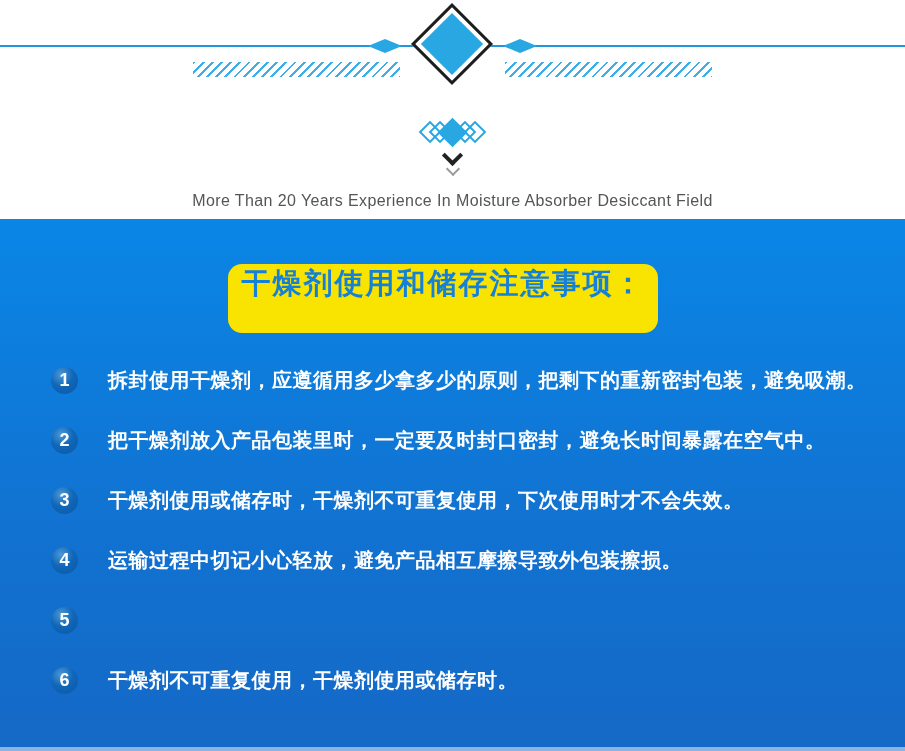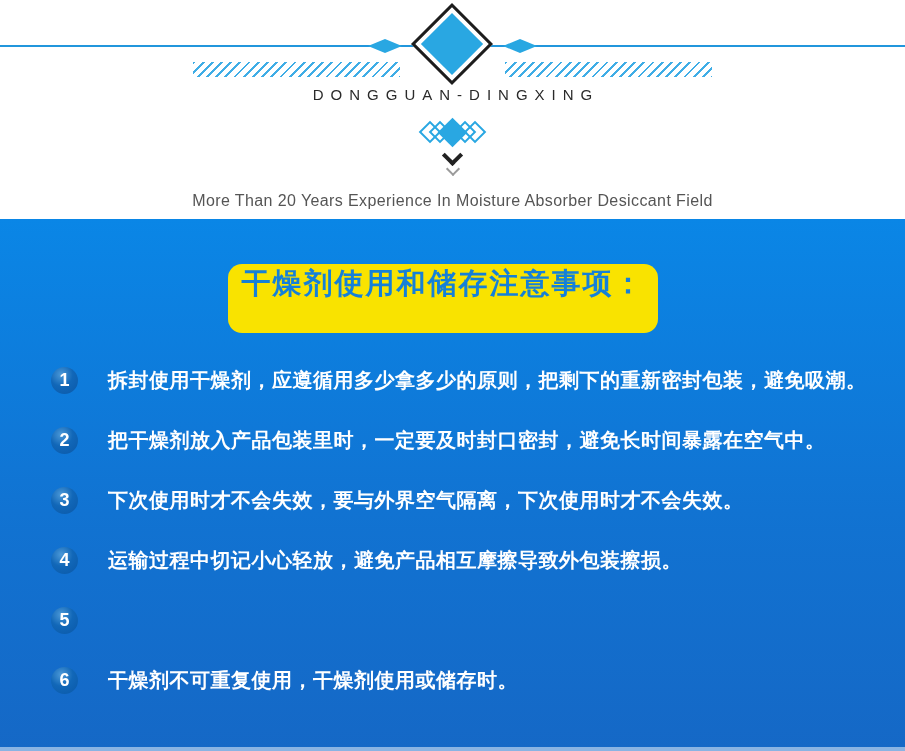--- a/index.html
+++ b/index.html
@@ -88,21 +88,20 @@
     <div class="side-diamond left"></div>
     <div class="side-diamond right"></div>
 
     <div class="big-diamond">
       <div class="big-diamond-fill"></div>
     </div>
 
     <div class="hatch left"></div>
     <div class="hatch right"></div>
 
-    <div class="brand-name">DONGGUAN-DINGXING</div>
 
     <div class="diamond-row">
       <span class="sm-diamond"></span>
       <span class="sm-diamond"></span>
       <span class="sm-diamond filled"></span>
       <span class="sm-diamond"></span>
       <span class="sm-diamond"></span>
     </div>
 
     <div class="chev-wrap dark">
@@ -130,21 +129,21 @@
       <div class="item">
         <div class="badge">
             <span>2</span>
           </div>
         <div class="item-text">把干燥剂放入产品包装里时，一定要及时封口密封，避免长时间暴露在空气中。</div>
       </div>
       <div class="item">
         <div class="badge">
             <span>3</span>
           </div>
-        <div class="item-text">下次使用时才不会失效，要与外界空气隔离，下次使用时才不会失效。</div>
+        <div class="item-text">干燥剂使用或储存时，干燥剂不可重复使用，下次使用时才不会失效。</div>
       </div>
       <div class="item">
         <div class="badge">
             <span>4</span>
           </div>
         <div class="item-text">运输过程中切记小心轻放，避免产品相互摩擦导致外包装擦损。</div>
       </div>
       <div class="item">
         <div class="badge">
             <span>5</span>

